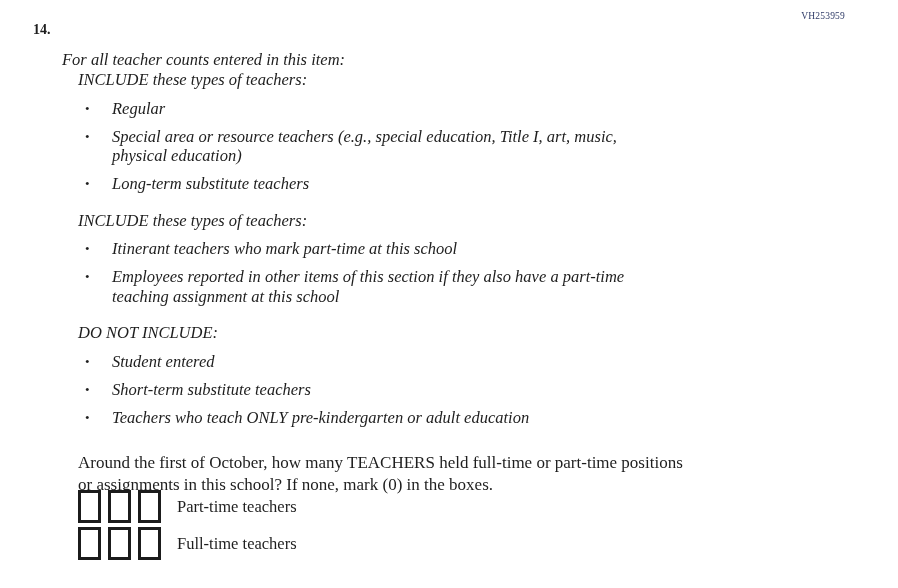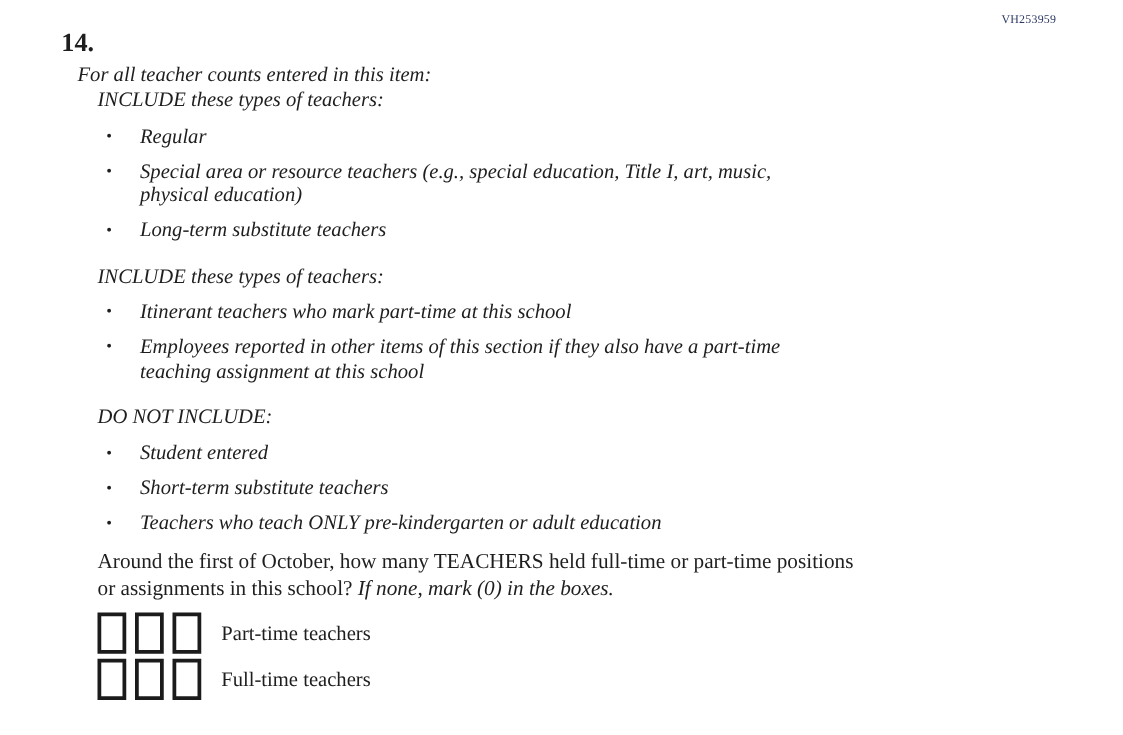--- a/index.html
+++ b/index.html
@@ -19,23 +19,22 @@
     position: absolute;
     top: 11px; right: 53px;
     font-size: 9.5px;
     letter-spacing: 0.2px;
     color: #2e3a66;
     font-family: "Liberation Serif", serif;
   }
   .q-number {
     position: absolute;
     left: 33px; top: 22px;
-    font-size: 21px;
+    font-size: 14px;
     font-weight: bold;
-    margin-left: 16px;
   }
   .q-intro {
     position: absolute;
     left: 62px; top: 22px;
     font-size: 16.5px;
     font-style: italic;
     margin-top: 28px;
   }
   .content {
     position: absolute;
@@ -64,27 +63,27 @@
     font-style: normal;
     font-size: 13px;
     line-height: 19.5px;
   }
   .btext {
     white-space: pre-line;
     flex: 1 1 auto;
   }
   .prompt {
     position: absolute;
-    left: 78px; top: 438px;
+    left: 78px; top: 452px;
     width: 714px;
     font-size: 17px;
     line-height: 22px;
   }
   .prompt .roman { white-space: pre-line; font-style: normal; }
-  .prompt .ital  { font-style: italic; }
+  .prompt .ital  { }
   .answers {
     position: absolute;
     left: 78px; top: 490px;
   }
   .answer-row {
     display: flex;
     align-items: center;
     margin-bottom: 4px;
     height: 33px;
   }

